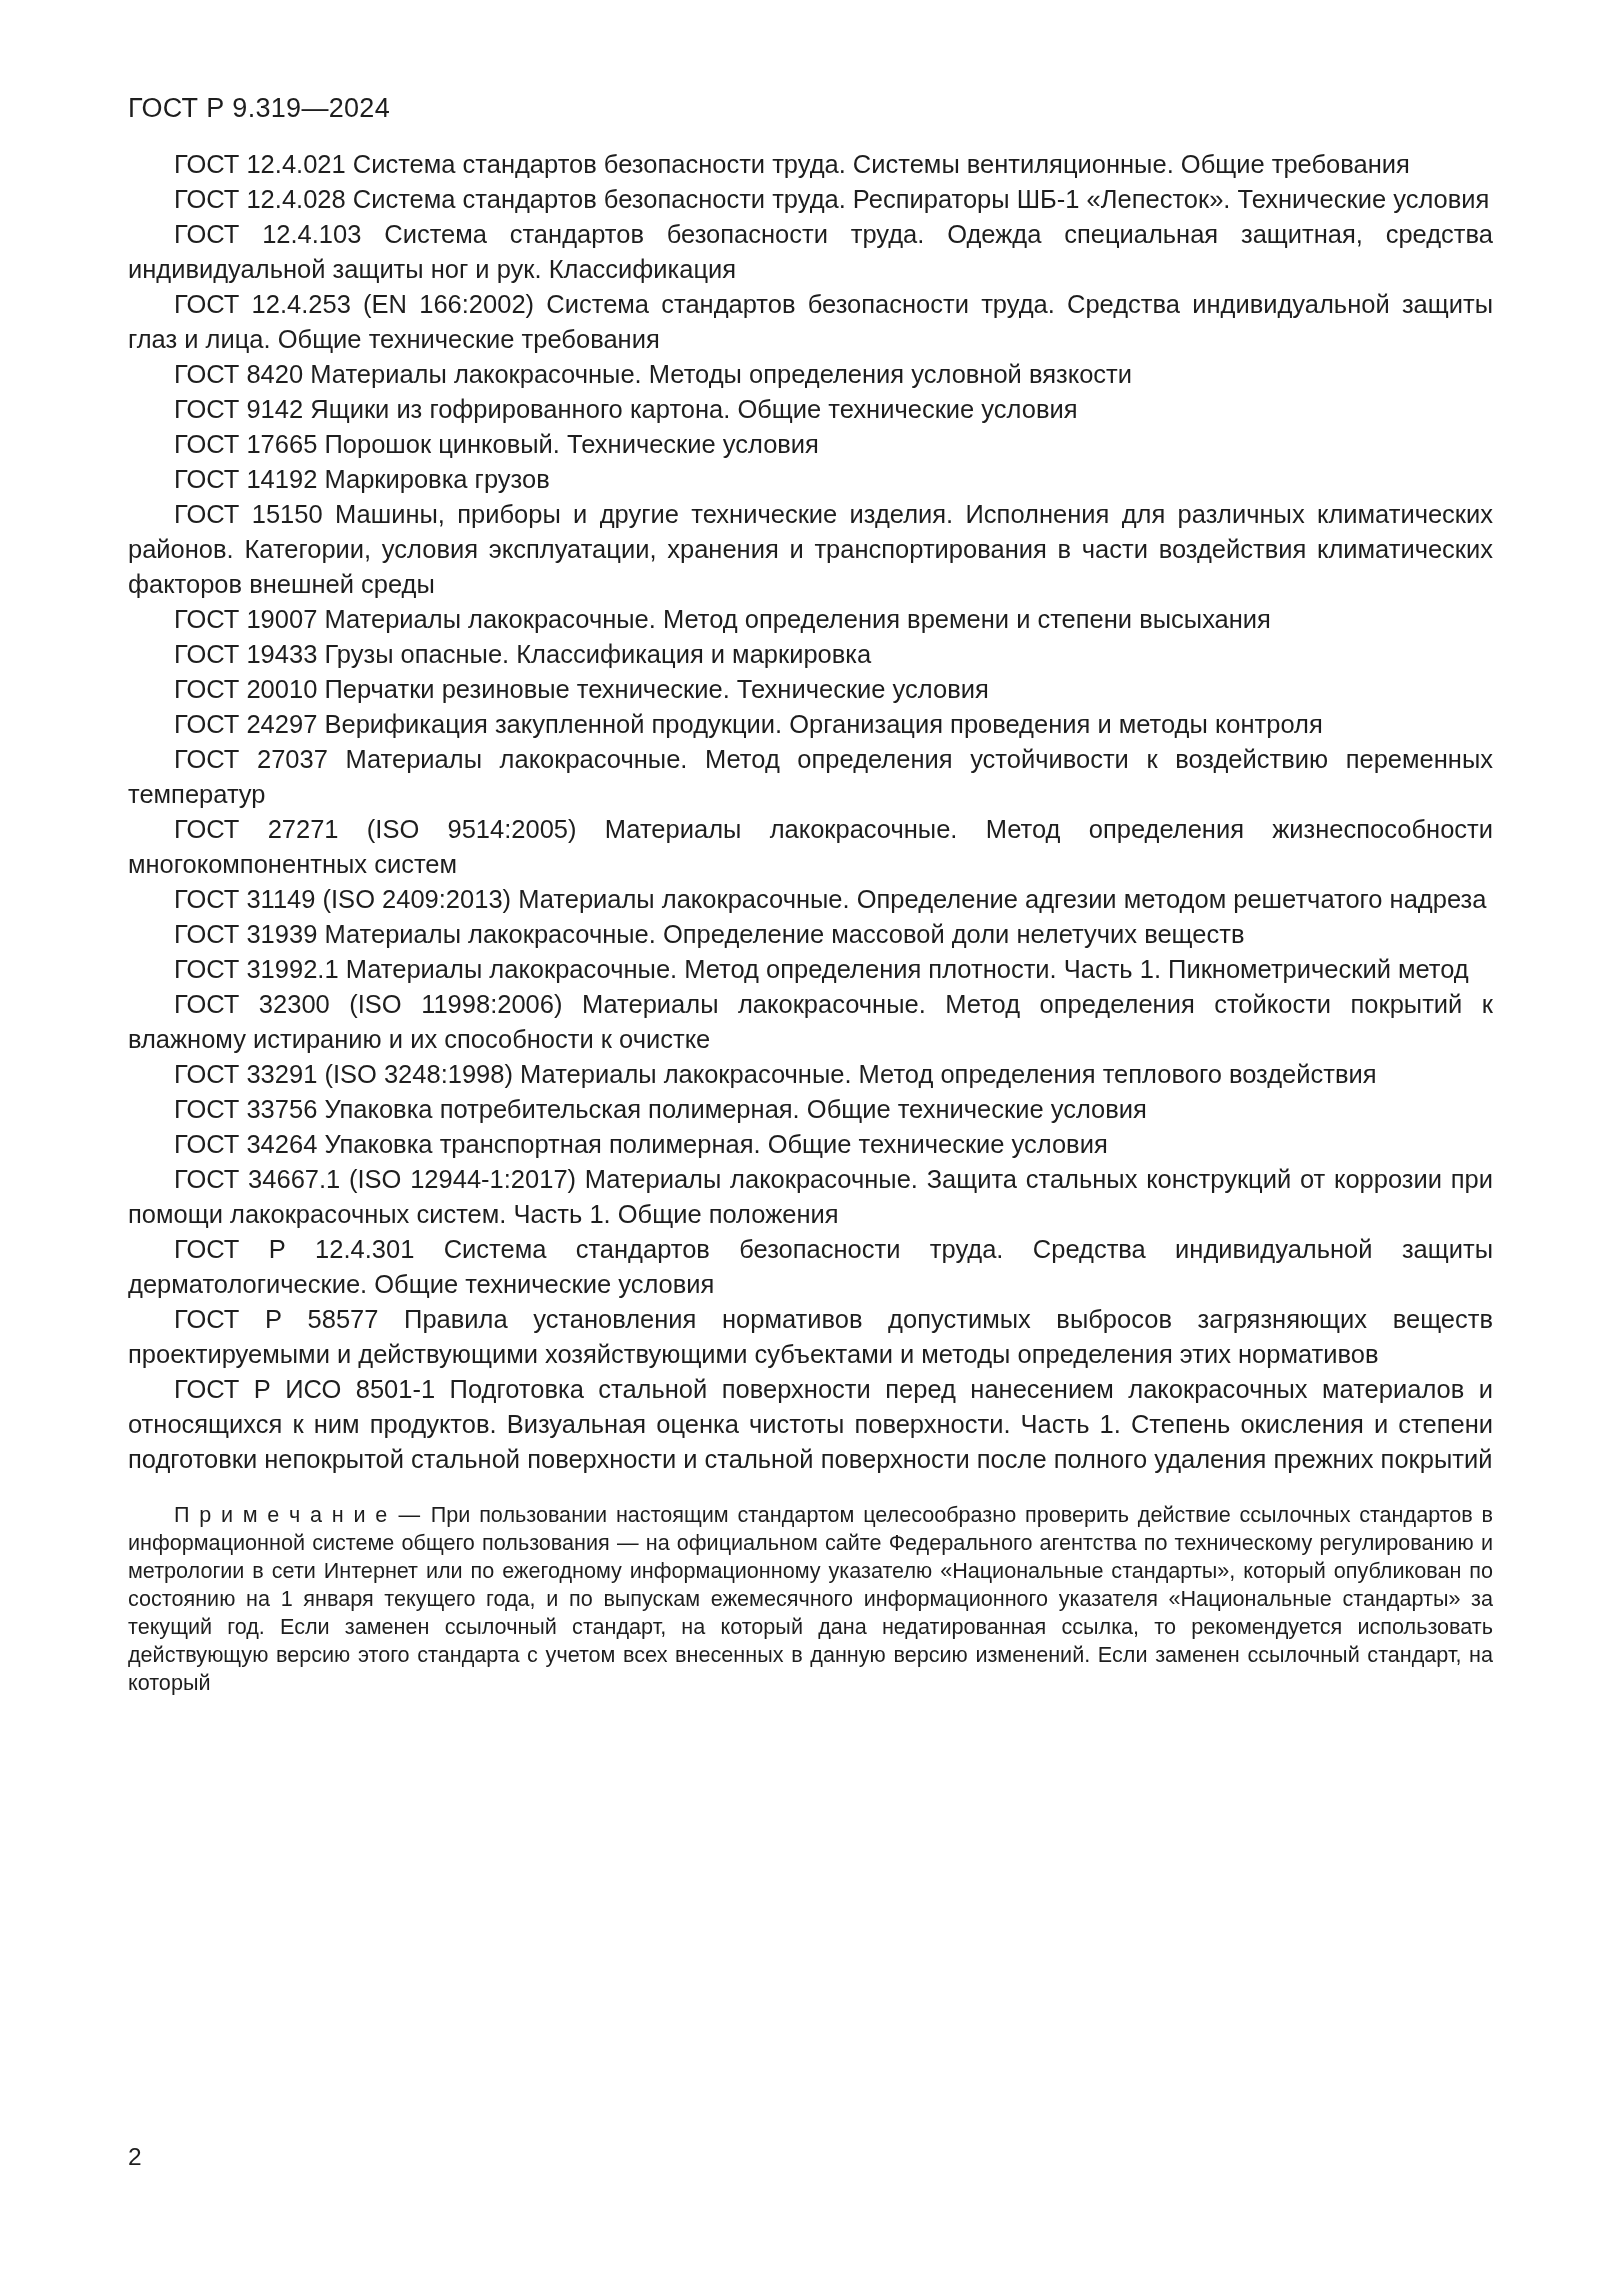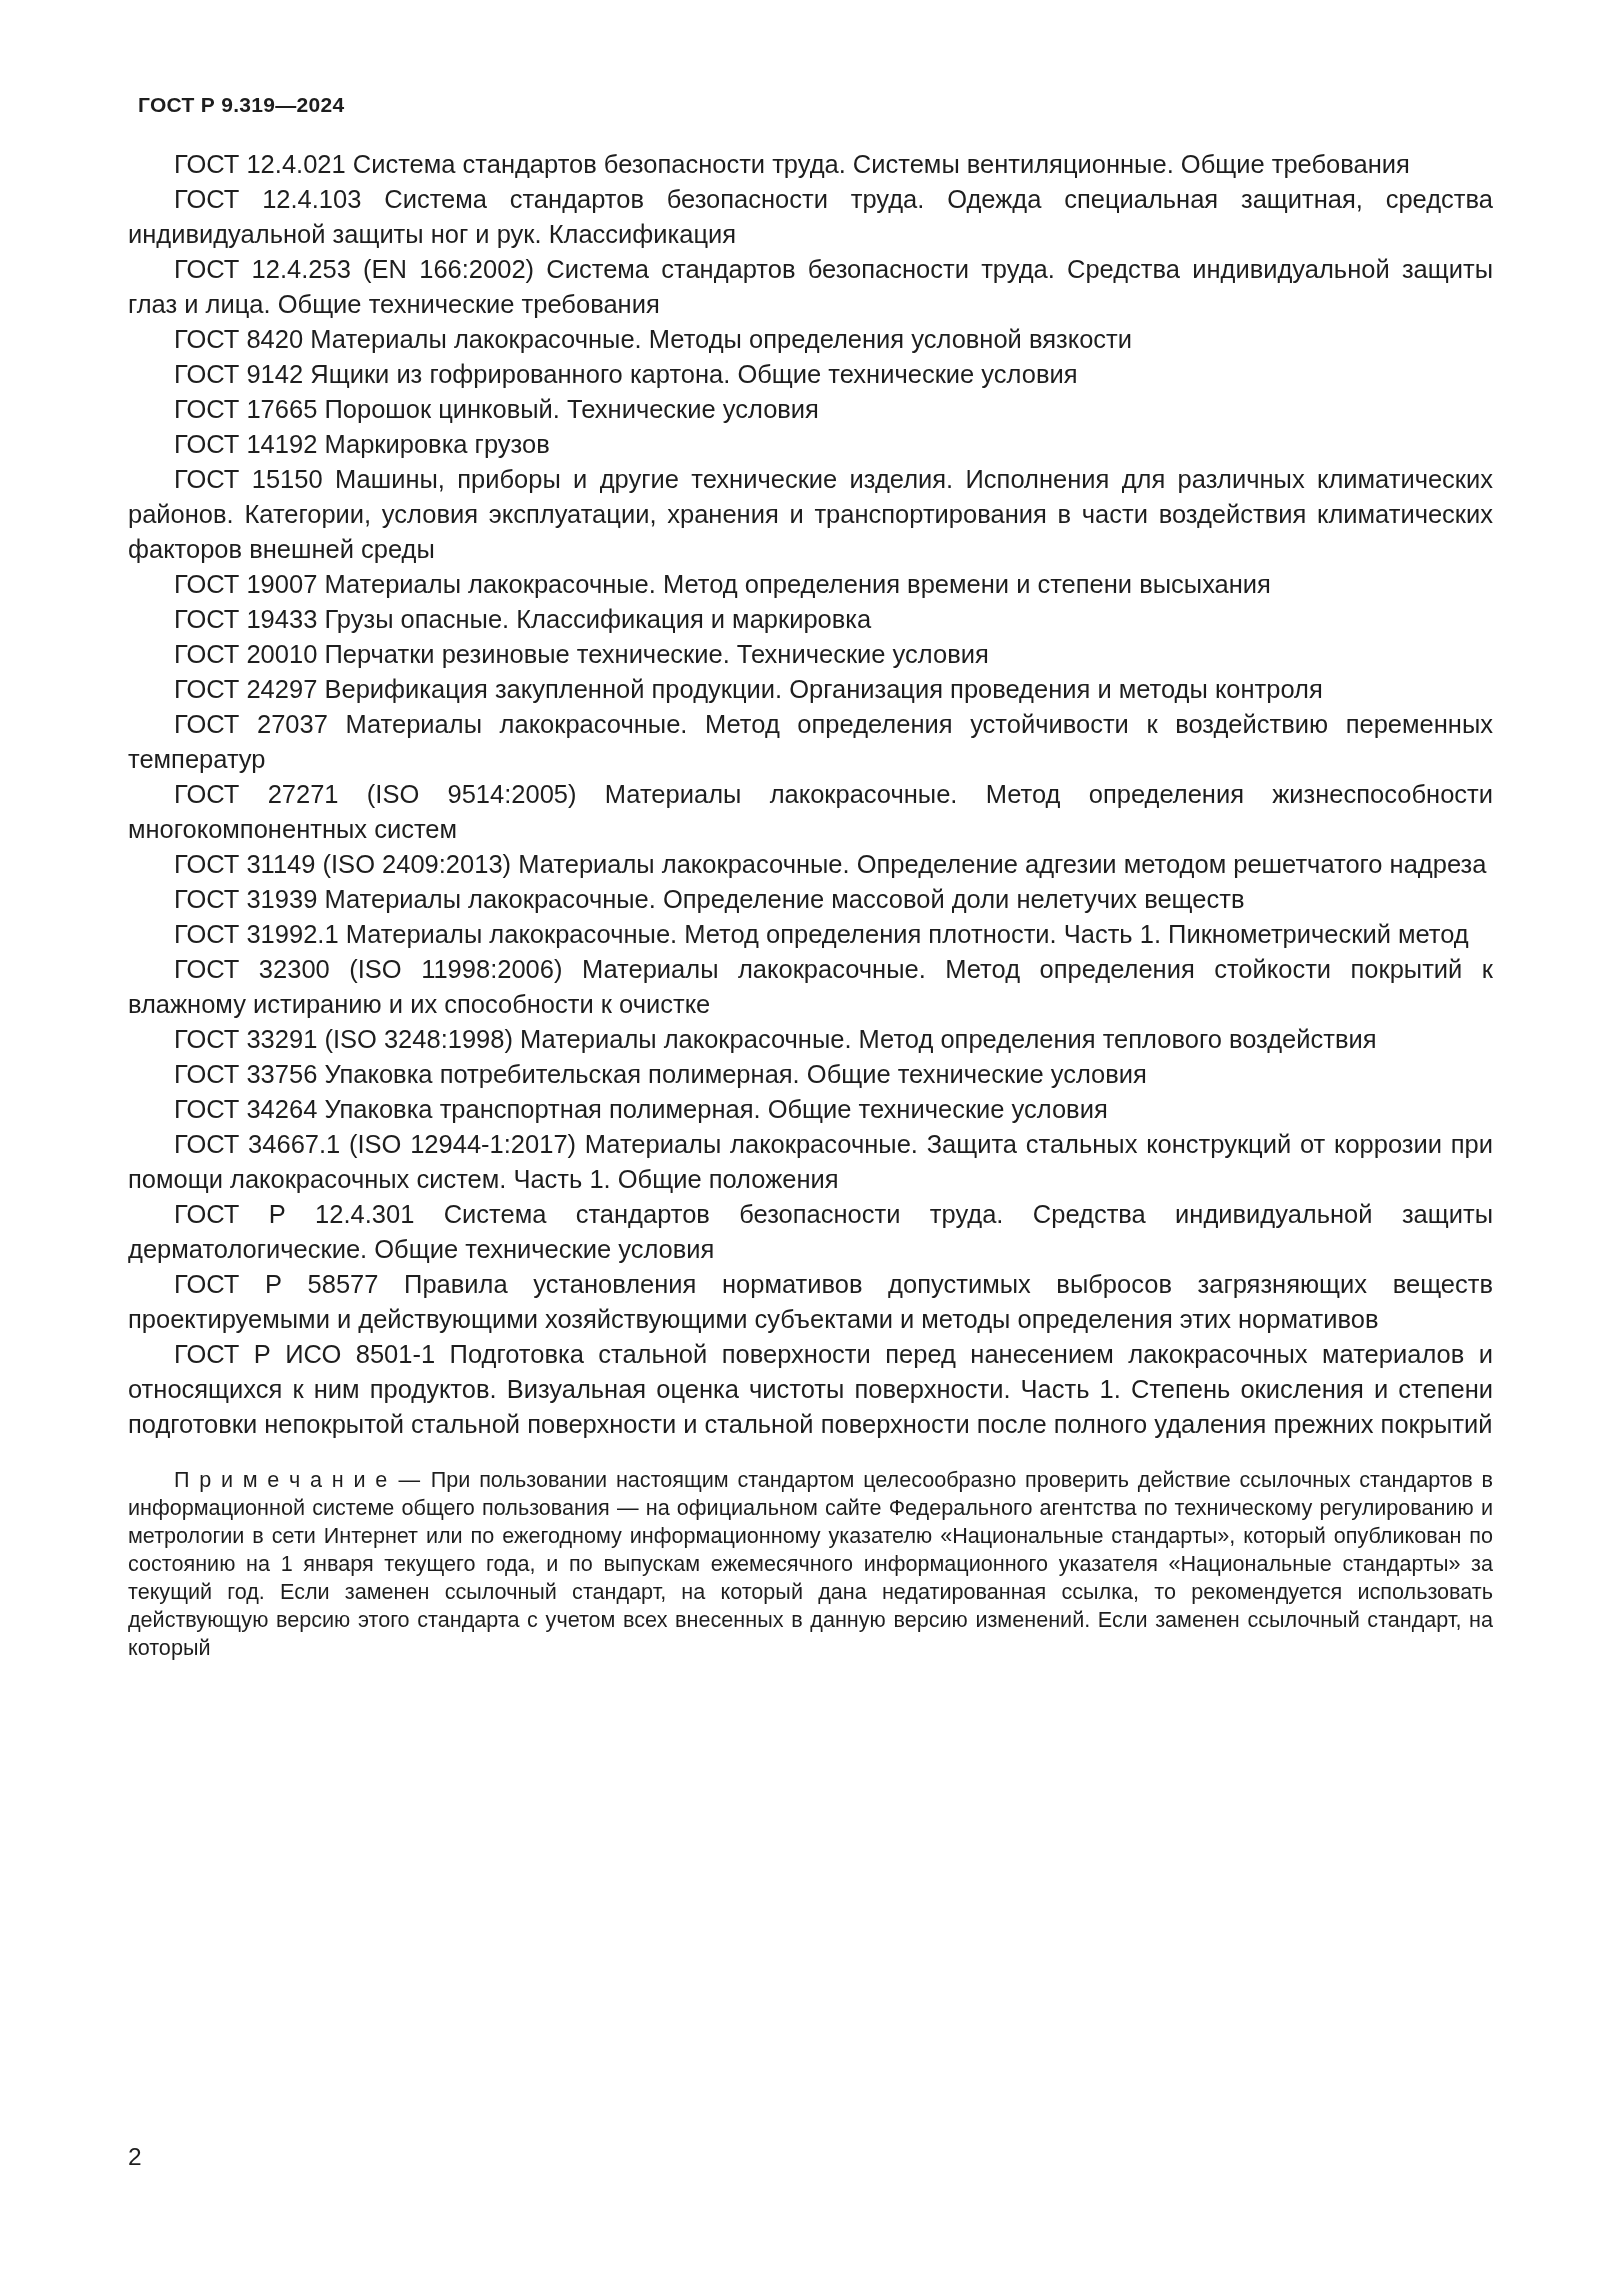--- a/index.html
+++ b/index.html
@@ -14,25 +14,24 @@
   }
   .page {
     position: absolute;
     inset: 0;
     background: #ffffff;
   }
   .doc-header {
     position: absolute;
     left: 128px;
     top: 93px;
-    font-size: 21px;
-    font-weight: 700;
+    font-size: 27px;
+    font-weight: 400;
     letter-spacing: 0.3px;
     white-space: nowrap;
-    margin-left: 10px;
   }
   .content {
     position: absolute;
     left: 128px;
     top: 147px;
     width: 1365px;
   }
   .ref {
     font-size: 25.5px;
     line-height: 35px;
@@ -65,20 +64,21 @@
 </style>
 </head>
 <body>
 
 <div class="page">
 
   <div class="doc-header">ГОСТ Р 9.319—2024</div>
 
   <div class="content">
     <p class="ref">ГОСТ 12.4.021 Система стандартов безопасности труда. Системы вентиляционные. Общие требования</p>
+    <p class="ref">ГОСТ 12.4.028 Система стандартов безопасности труда. Респираторы ШБ-1 «Лепесток». Технические условия</p>
     <p class="ref">ГОСТ 12.4.103 Система стандартов безопасности труда. Одежда специальная защитная, средства индивидуальной защиты ног и рук. Классификация</p>
     <p class="ref">ГОСТ 12.4.253 (EN 166:2002) Система стандартов безопасности труда. Средства индивидуальной защиты глаз и лица. Общие технические требования</p>
     <p class="ref">ГОСТ 8420 Материалы лакокрасочные. Методы определения условной вязкости</p>
     <p class="ref">ГОСТ 9142 Ящики из гофрированного картона. Общие технические условия</p>
     <p class="ref">ГОСТ 17665 Порошок цинковый. Технические условия</p>
     <p class="ref">ГОСТ 14192 Маркировка грузов</p>
     <p class="ref">ГОСТ 15150 Машины, приборы и другие технические изделия. Исполнения для различных климатических районов. Категории, условия эксплуатации, хранения и транспортирования в части воздействия климатических факторов внешней среды</p>
     <p class="ref">ГОСТ 19007 Материалы лакокрасочные. Метод определения времени и степени высыхания</p>
     <p class="ref">ГОСТ 19433 Грузы опасные. Классификация и маркировка</p>
     <p class="ref">ГОСТ 20010 Перчатки резиновые технические. Технические условия</p>

